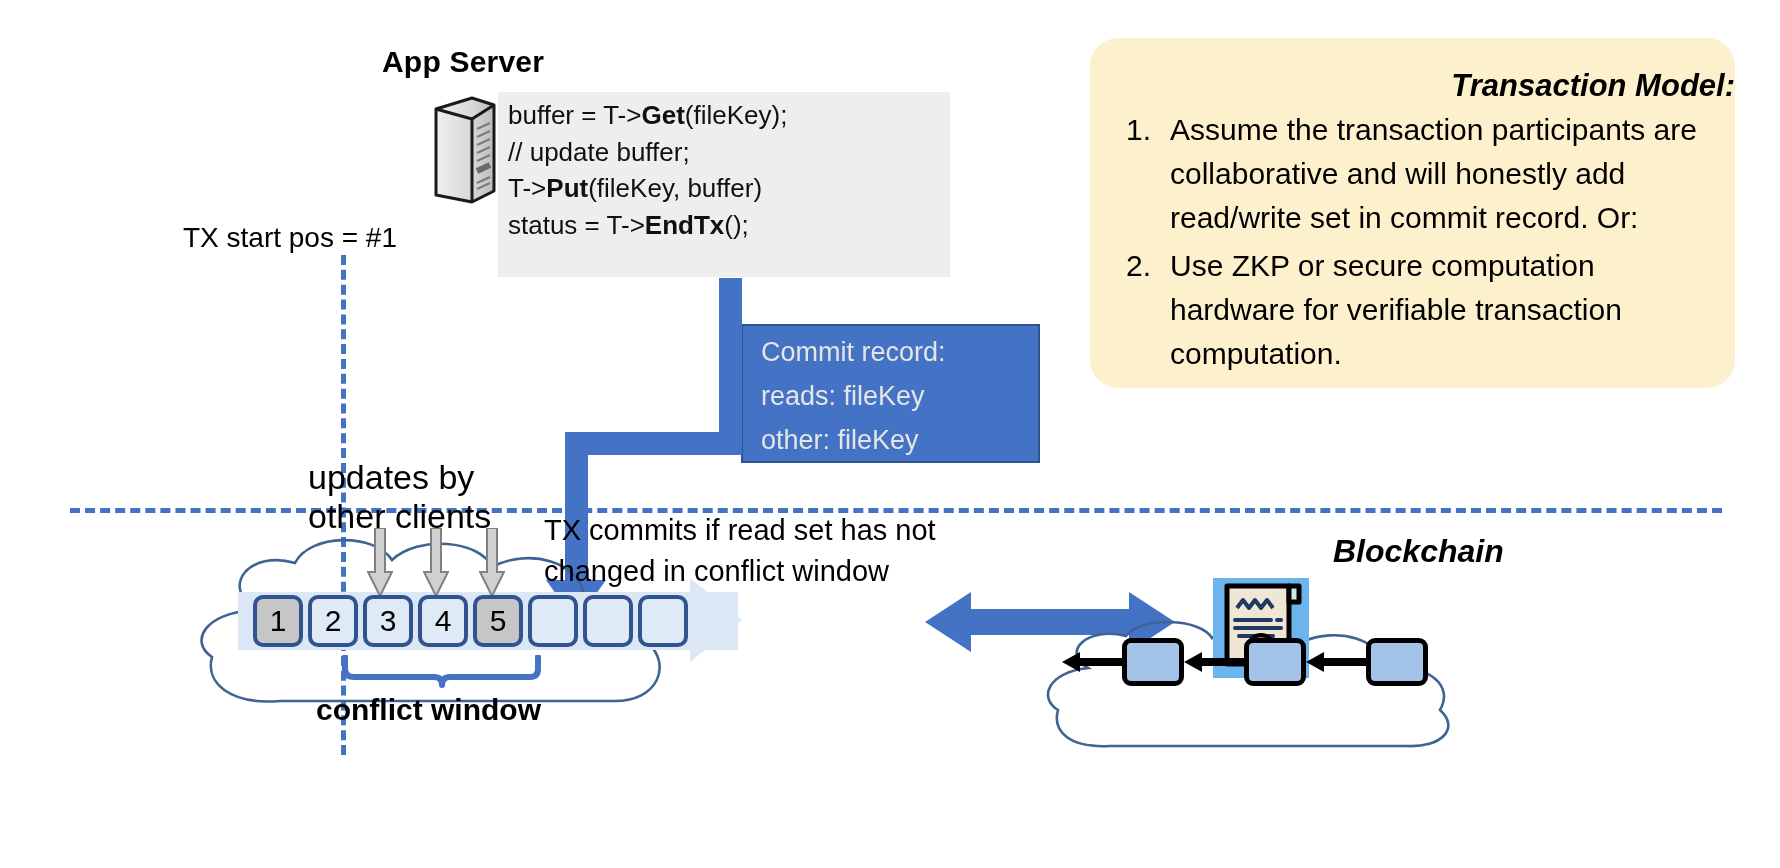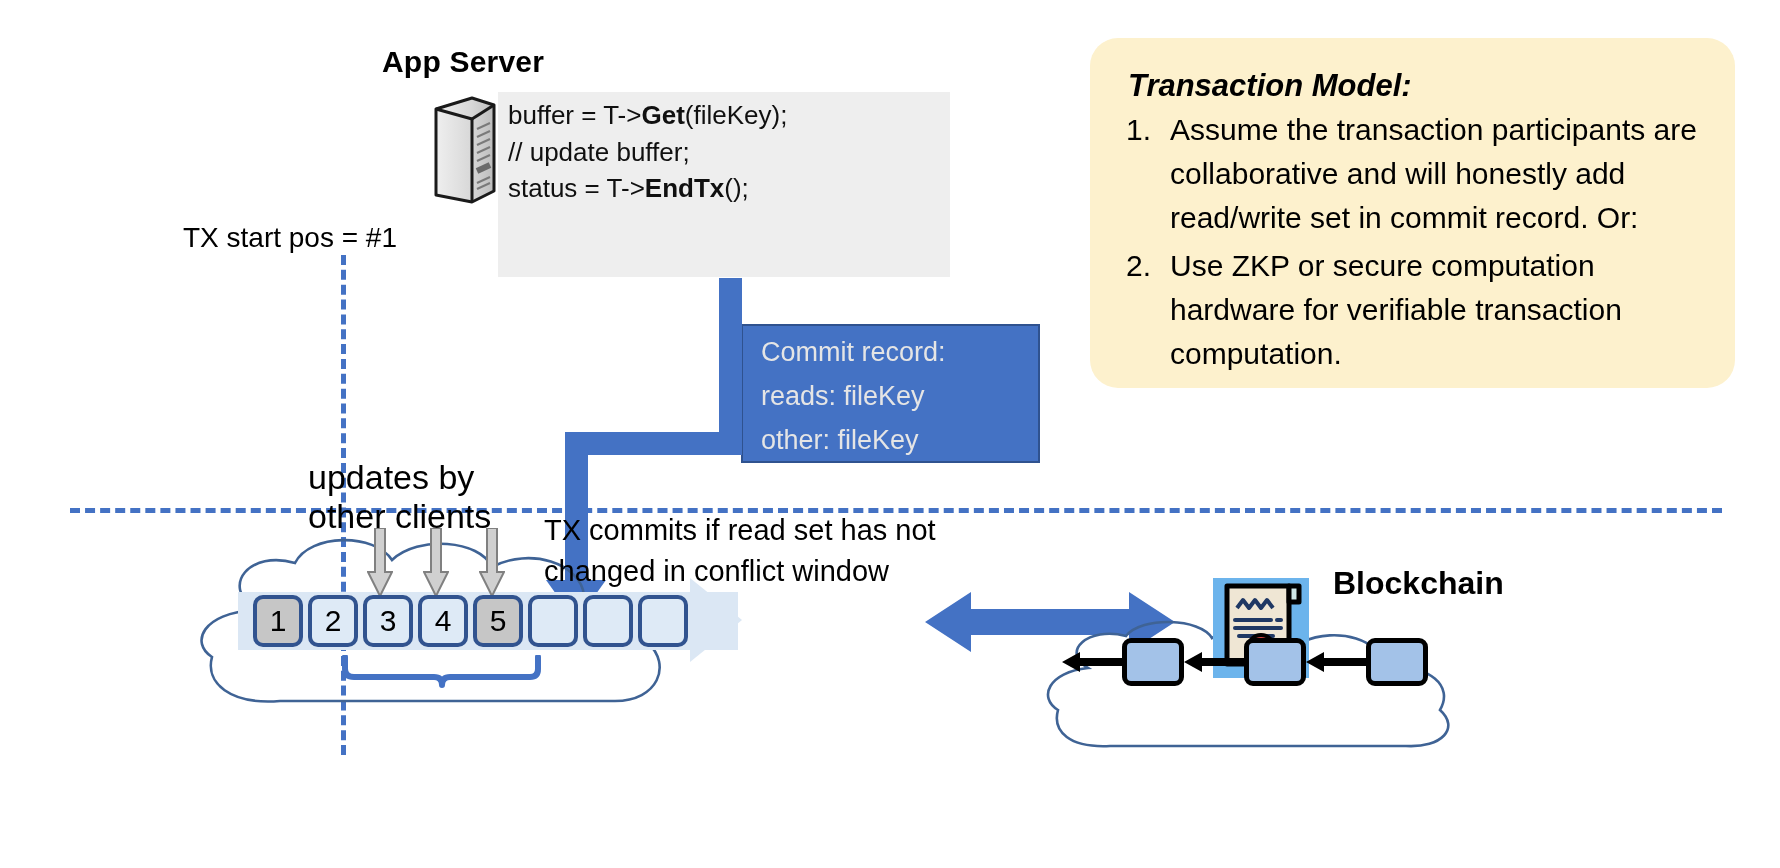--- a/index.html
+++ b/index.html
@@ -29,21 +29,21 @@
   
   #hline{left:70px;top:508px;width:1652px;height:0;border-top:5px dashed #4472c4;}
 
   
   #commit-record{left:741px;top:324px;width:295px;height:135px;background:#4472c4;border:2px solid #2f528f;}
   #commit-record .crline{color:#e5e5e5;font-size:27px;line-height:44px;padding-left:18px;white-space:nowrap;}
   #commit-record .inner{padding-top:4px;}
 
   
   #tx-model{left:1090px;top:38px;width:645px;height:350px;background:#fdf1cd;border-radius:28px;}
-  #tx-model .tm-title{font-style:italic;font-weight:bold;font-size:31px;margin:30px 0 2px 38px;}
+  #tx-model .tm-title{font-style:italic;font-weight:bold;font-size:31px;margin:30px 0 2px 38px;text-align:right;}
   #tx-model ol{margin:0;padding:0 30px 0 80px;list-style:none;}
   #tx-model li{font-size:30px;line-height:44px;position:relative;margin-top:4px;}
   #tx-model li .num{position:absolute;left:-44px;top:0;font-size:30px;}
 
   
   #commit-arrow-v1{left:719px;top:278px;width:23px;height:172px;background:#4472c4;}
   #commit-arrow-h{left:565px;top:432px;width:177px;height:23px;background:#4472c4;}
   #commit-arrow-v2{left:565px;top:432px;width:23px;height:166px;background:#4472c4;}
   #commit-arrow-head{left:546px;top:580px;width:0;height:0;border-left:30px solid transparent;border-right:30px solid transparent;border-top:42px solid #4472c4;}
 
@@ -75,21 +75,21 @@
   #brace{left:342px;top:655px;width:200px;height:34px;}
   #conflict-window-label{left:316px;top:693px;font-size:30px;font-weight:bold;}
 
   
   #bc-arrow{left:925px;top:588px;width:250px;height:68px;}
 
   
   #cert-icon{left:1213px;top:578px;width:96px;height:100px;}
 
   
-  #blockchain-label{left:1333px;top:565px;font-size:32px;font-weight:bold;}
+  #blockchain-label{left:1333px;top:533px;font-size:32px;font-weight:bold;font-style:italic;}
 
   
   #bc-cloud{left:1030px;top:620px;width:440px;height:130px;}
 
   
   .chainblk{width:62px;height:48px;background:#a3c2e8;border:5px solid #000;border-radius:9px;box-sizing:border-box;}
   .chainarrow{width:60px;height:20px;}
 </style>
 </head>
 <body>
@@ -122,20 +122,21 @@
         <path d="M47 88 L60 82"></path>
           <path d="M47 94 L60 88"></path>
       </g>
     </svg>
   </div>
 
   <div class="abs" id="code-block">
     <div class="inner">
       <div class="line"><span>buffer = T-&gt;</span><b>Get</b><span>(fileKey);</span></div>
       <div class="line"><span>// update buffer;</span><b></b><span></span></div>
+      <div class="line"><span>T-&gt;</span><b>Put</b><span>(fileKey, buffer)</span></div>
       <div class="line"><span>status = T-&gt;</span><b>EndTx</b><span>();</span></div>
     </div>
   </div>
 
   <div class="abs" id="tx-start-pos">TX start pos = #1</div>
 
   <div class="abs" id="vline"></div>
 
   <div class="abs" id="hline"></div>
 
@@ -206,20 +207,21 @@
     <div class="logblk blue"></div>
     <div class="logblk blue"></div>
     <div class="logblk blue"></div>
   </div>
 
   <div class="abs" id="brace">
     <svg width="200" height="34" viewBox="0 0 200 34">
       <path d="M3 2 L3 14 Q3 22 12 22 L92 22 Q100 22 100 30 Q100 22 108 22 L188 22 Q196 22 196 14 L196 2" fill="none" stroke="#4472c4" stroke-width="6" stroke-linecap="round" stroke-linejoin="round"></path>
     </svg>
   </div>
+  <div class="abs" id="conflict-window-label">conflict window</div>
 
   <div class="abs" id="bc-arrow">
     <svg width="250" height="68" viewBox="0 0 250 68">
       <path d="M0 34 L46 4 L46 21 L204 21 L204 4 L250 34 L204 64 L204 47 L46 47 L46 64 Z" fill="#4472c4"></path>
     </svg>
   </div>
 
   <div class="abs" id="bc-cloud">
     <svg width="440" height="130" viewBox="0 0 440 130">
       <path d="M58 48 C30 32 58 6 96 16 C112 -4 170 -2 182 18 C208 -2 262 2 272 22

